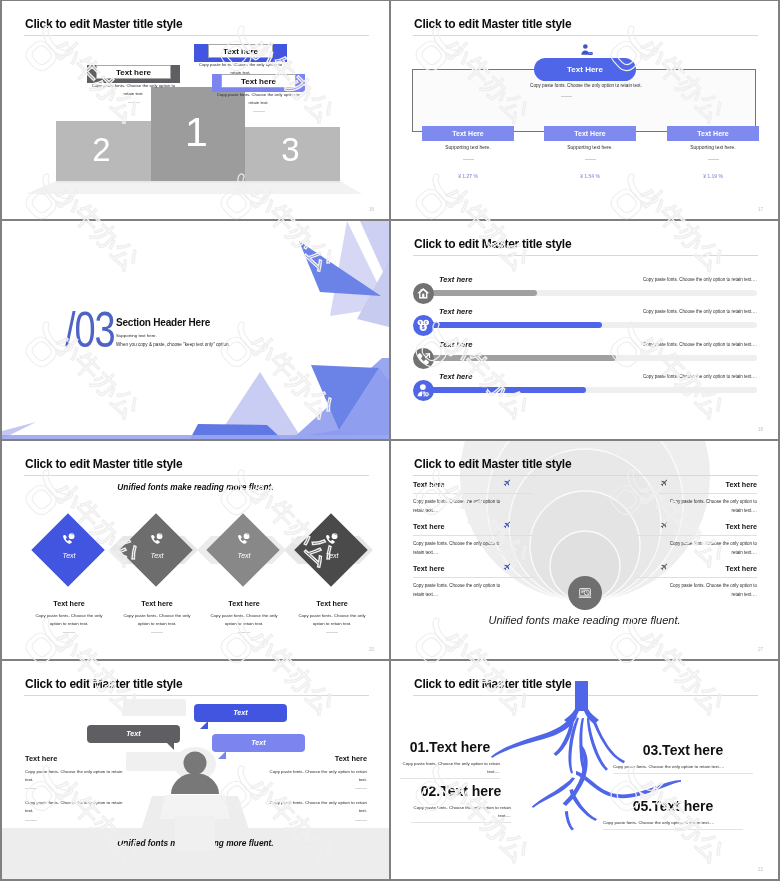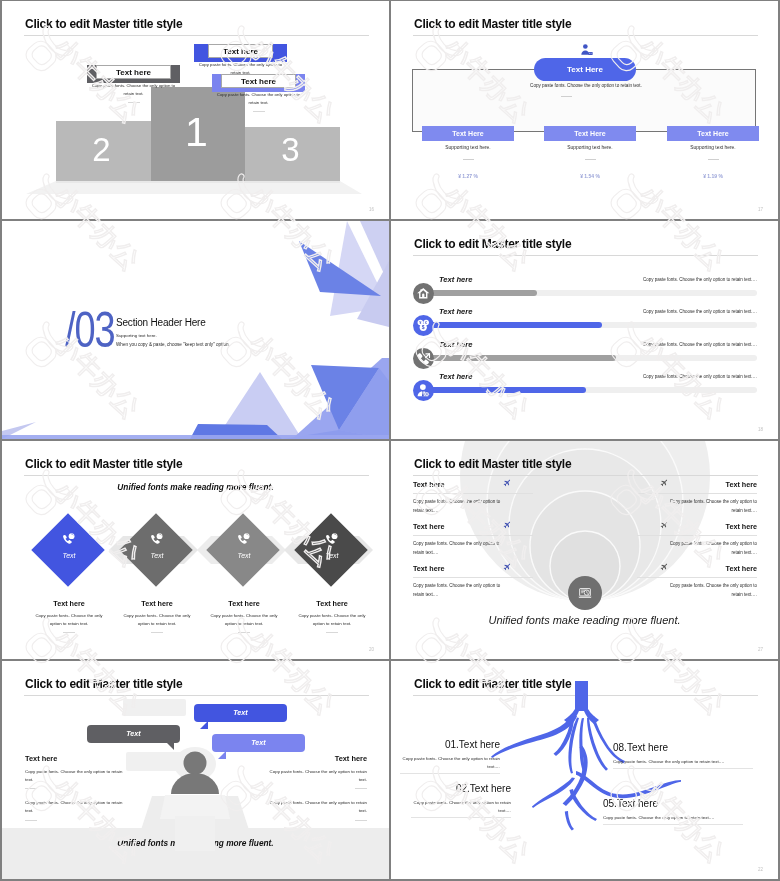--- a/index.html
+++ b/index.html
@@ -52,21 +52,21 @@
          color:#fff;font-size:7px;font-weight:bold;text-align:center;line-height:15px;}
   .s2sup{position:absolute;top:144px;width:92px;text-align:center;
          font-size:4.9px;color:#2b2b2b;}
   .s2pct{position:absolute;top:172px;width:92px;text-align:center;
          font-size:5px;color:#9aa3d8;font-weight:bold;}
   
   .s3art{position:absolute;left:0;top:0;}
   .s3num{position:absolute;left:63px;top:84px;font-size:50px;color:#4e63c4;
          font-weight:300;letter-spacing:-1.5px;line-height:1;transform:scaleX(0.76);
          transform-origin:left top;font-family:"Liberation Sans",sans-serif;}
-  .s3head{position:absolute;left:114px;top:96px;font-size:10px;font-weight:normal;color:#111;letter-spacing:-0.2px;text-align:right;}
+  .s3head{position:absolute;left:114px;top:96px;font-size:10px;font-weight:bold;color:#111;letter-spacing:-0.2px;text-align:right;}
   .s3s1{position:absolute;left:114px;top:112px;font-size:4.4px;color:#2b2b2b;}
   .s3s2{position:absolute;left:114px;top:121px;font-size:4.6px;color:#2b2b2b;}
   
   .s4row{position:absolute;left:0;width:387px;height:28px;}
   .s4circ{position:absolute;left:22px;top:1px;width:21px;height:21px;border-radius:50%;
           display:flex;align-items:center;justify-content:center;z-index:3;}
   .s4circ.gray{background:#727272;}
   .s4circ.blue{background:#4f66e8;}
   .s4track{position:absolute;left:37px;top:8px;width:329px;height:6px;z-index:1;
            border-radius:3px;background:#efefef;}
@@ -126,21 +126,21 @@
   .b3 .tail{left:6px;bottom:-7px;border-width:0 0 8px 8px;border-color:transparent transparent #7b84ef transparent;}
   .s7col{position:absolute;top:93px;width:105px;}
   .s7left{left:23px;}
   .s7right{right:22px;text-align:right;}
   .s7lab{font-size:7.4px;font-weight:bold;color:#111;}
   .s7body{font-size:4.4px;color:#2b2b2b;line-height:1.85;margin-top:5px;}
   .s7body2{font-size:4.4px;color:#2b2b2b;line-height:1.85;margin-top:10px;}
   
   .s8art{position:absolute;left:0;top:0;}
   .s8i{position:absolute;}
-  .s8lab{font-size:10px;font-weight:normal;color:#111;}
+  .s8lab{font-size:14px;font-weight:bold;color:#111;text-align:center;}
   .s8body{font-size:4.4px;color:#2b2b2b;line-height:1.85;margin-top:5px;
           border-bottom:1px solid #e3e3e3;padding-bottom:2px;}
   .s8narrow{}
 </style>
 </head>
 <body>
 
 <div class="grid">
   <div class="slide s1">
     <div class="title">Click to edit Master title style</div>
@@ -522,21 +522,21 @@
     </svg>
     <div class="s8i" style="left:9px;top:78px;text-align:right;width:100px">
       <div class="s8lab">01.Text here</div>
       <div class="s8body">Copy paste fonts. Choose the only option to retain text.…</div>
     </div>
     <div class="s8i" style="left:20px;top:122px;text-align:right;width:100px">
       <div class="s8lab">02.Text here</div>
       <div class="s8body">Copy paste fonts. Choose the only option to retain text.…</div>
     </div>
     <div class="s8i" style="left:222px;top:81px;width:140px">
-      <div class="s8lab">08.Text here</div>
+      <div class="s8lab">03.Text here</div>
       <div class="s8body">Copy paste fonts. Choose the only option to retain text.…</div>
     </div>
     <div class="s8i" style="left:212px;top:137px;width:140px">
       <div class="s8lab">05.Text here</div>
       <div class="s8body">Copy paste fonts. Choose the only option to retain text.…</div>
     </div>
     <div class="pg">22</div>
   </div>
 </div>
 <svg class="wm" width="780" height="881" viewBox="0 0 780 881" xmlns="http://www.w3.org/2000/svg">

